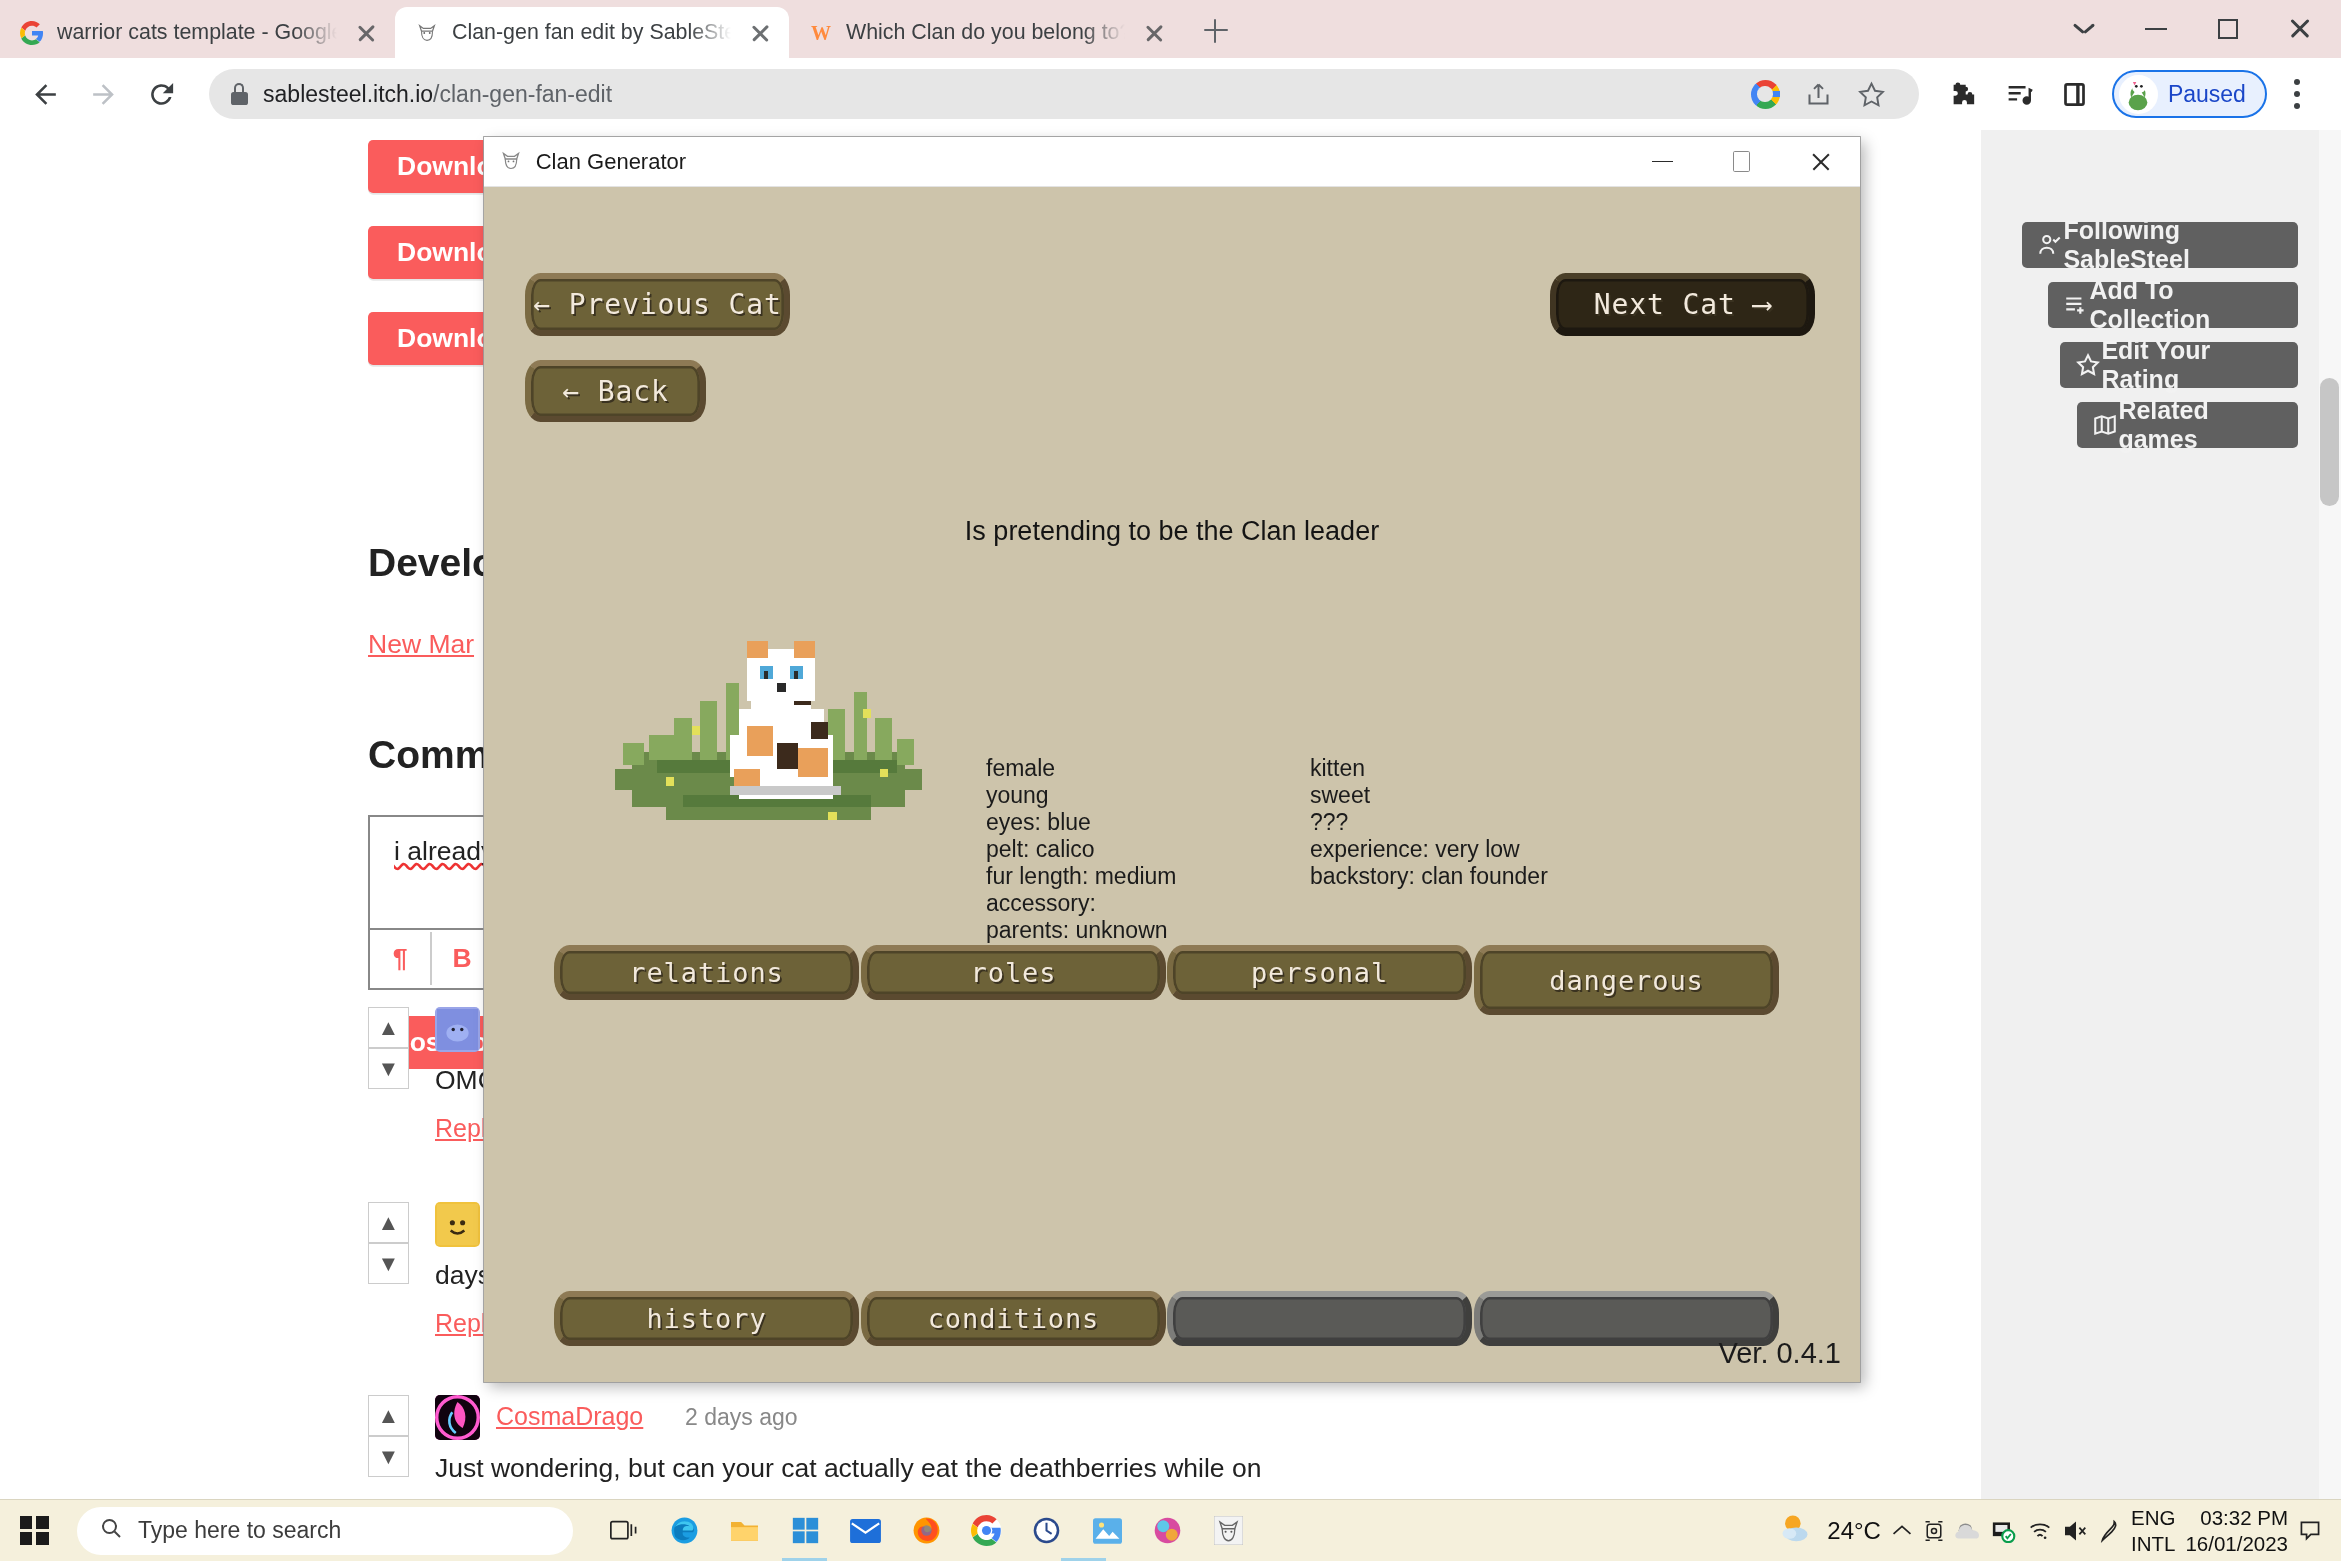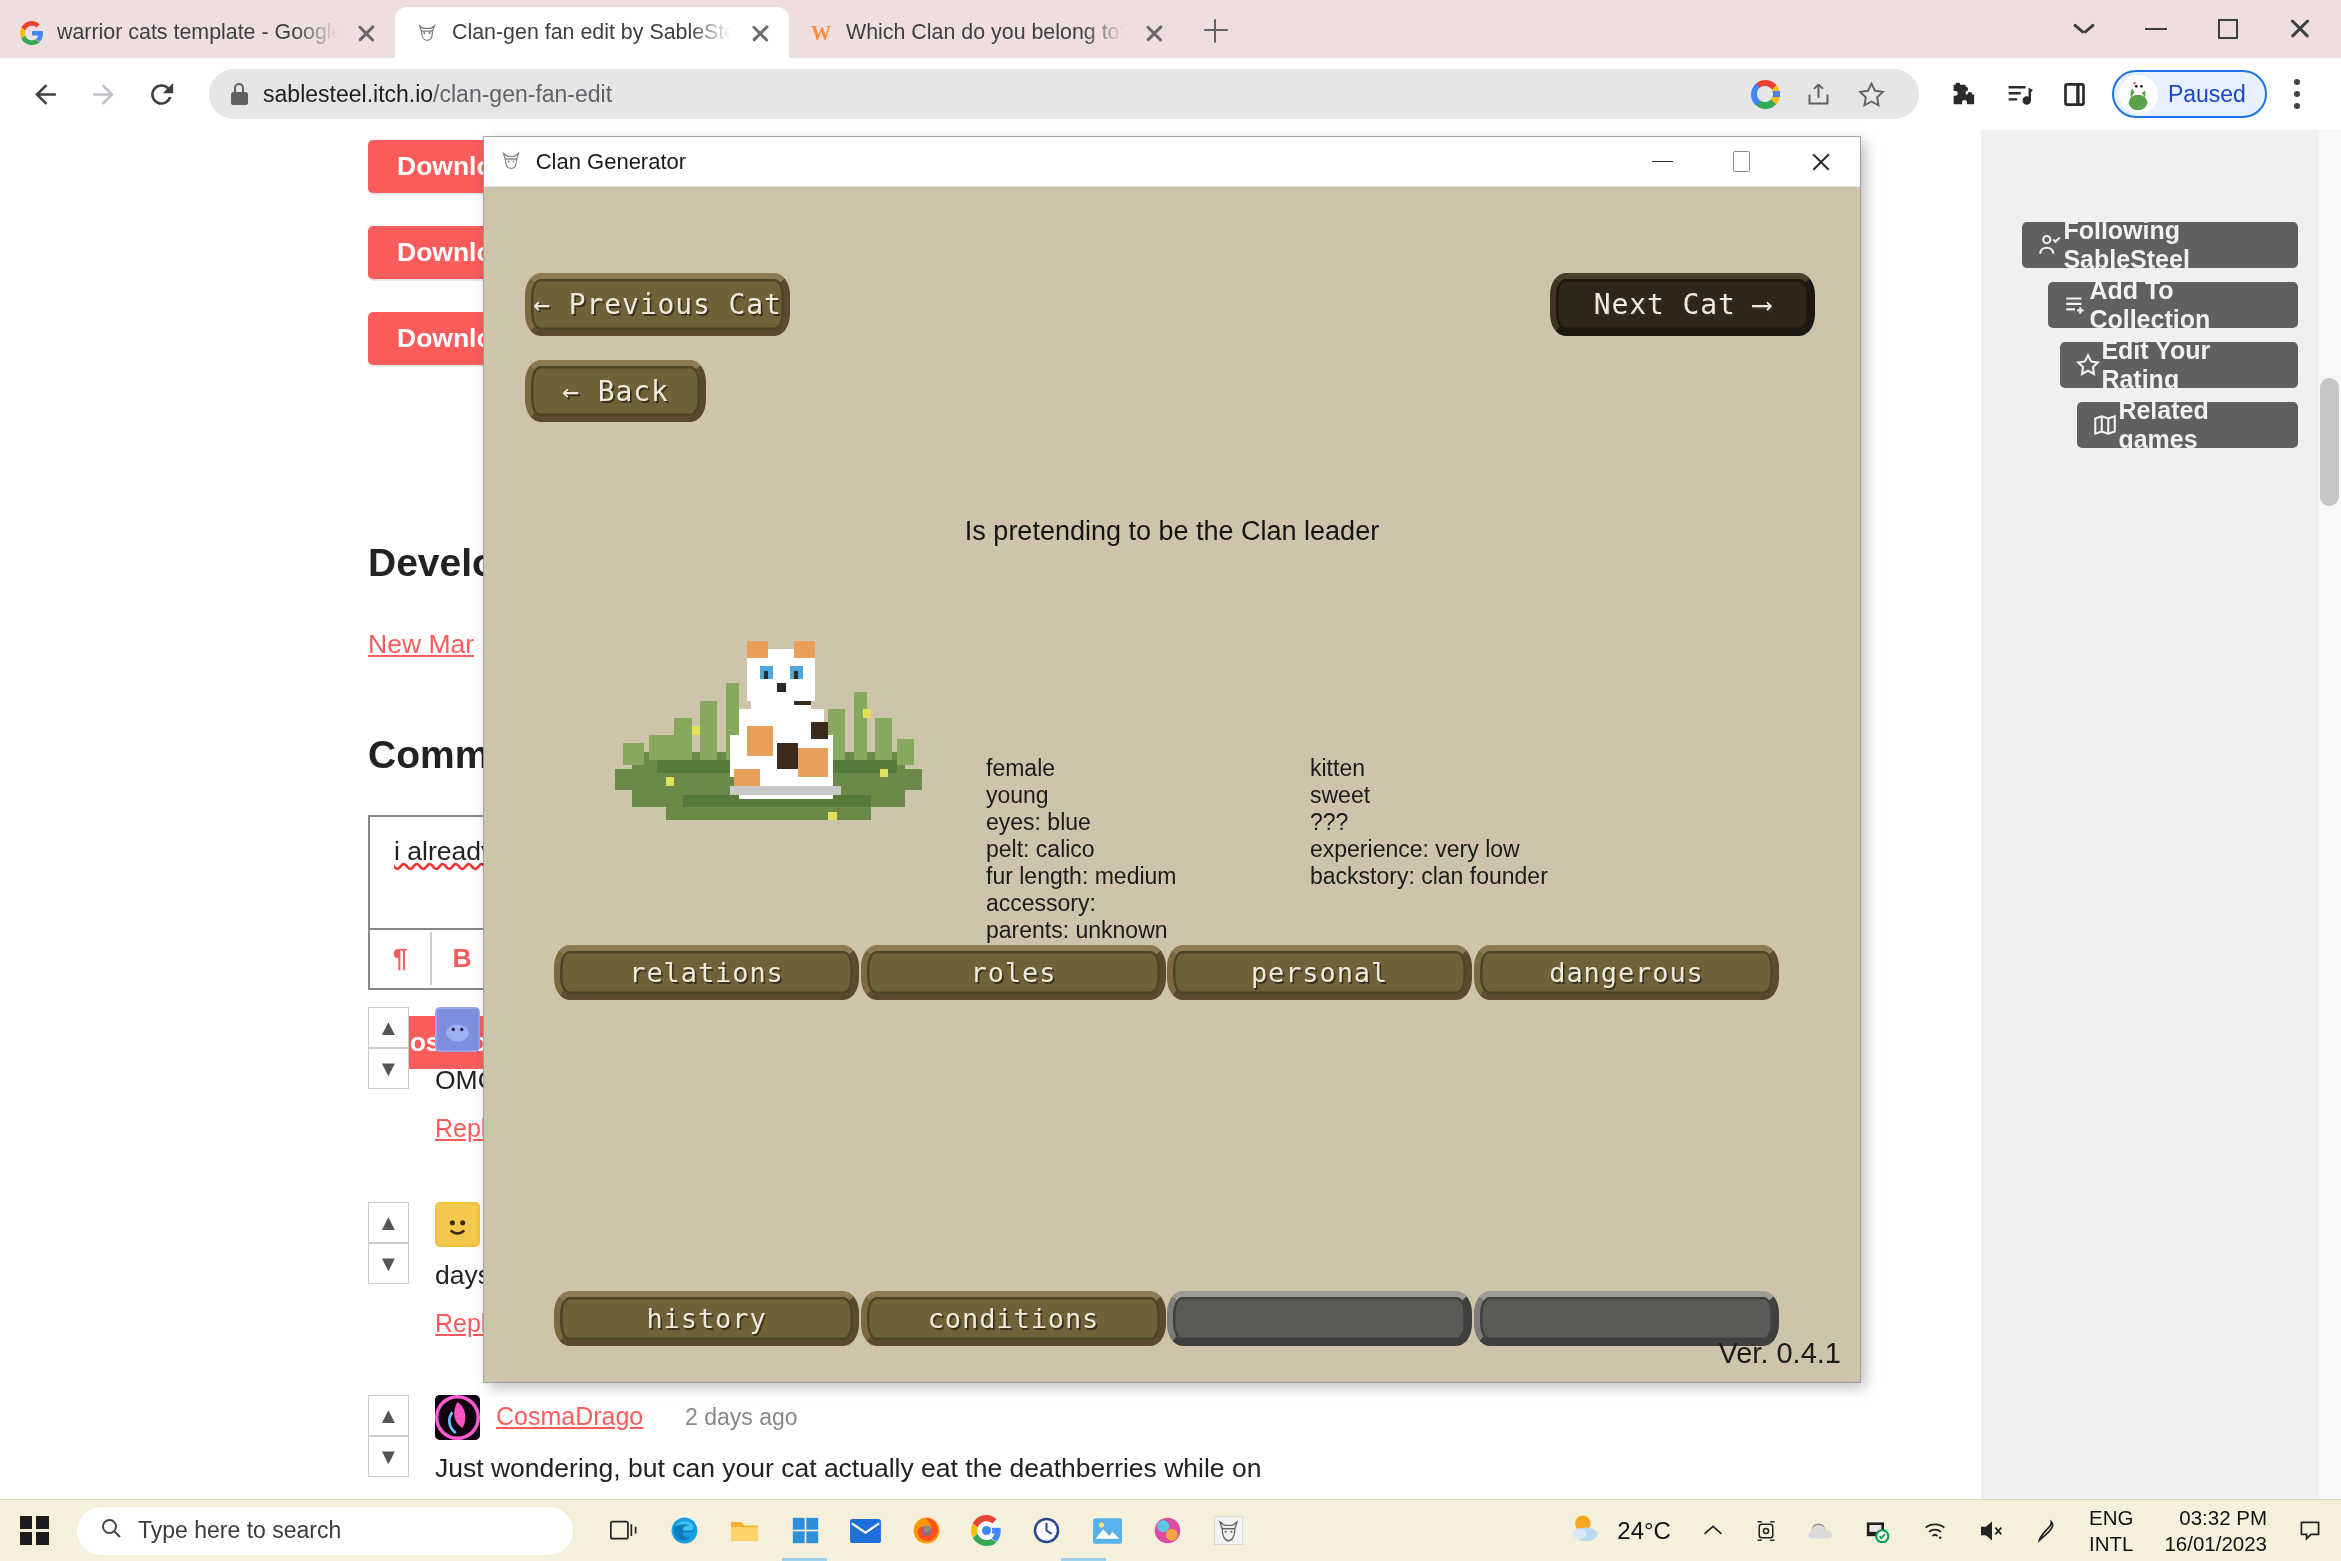--- a/index.html
+++ b/index.html
@@ -358,21 +358,21 @@
     display: flex; align-items: center; gap: 15.4px; padding: 0 22px;
     margin-left: 8.6px;
   }
   .tb-search .mag { font-size: 23px; color: #444; }
   .tb-search .ph { font-size: 23px; color: #3c3c3c; white-space: nowrap; }
   .tb-icons { display: flex; align-items: center; gap: 15.4px; margin-left: 29px; }
   .tb-ico {
     width: 45px; height: 45px; display: flex; align-items: center; justify-content: center;
     font-size: 29px; line-height: 1;
   }
-  .tray { margin-left: auto; display: flex; align-items: center; gap: 31px; padding-right: 19px; }
+  .tray { margin-left: auto; display: flex; align-items: center; gap: 10px; padding-right: 19px; }
   .tray-ico { font-size: 24px; color: #222; display: flex; align-items: center; }
   .tray-weather { display: flex; align-items: center; gap: 10.3px; font-size: 24px; color: #111; }
   .tray-lang, .tray-clock {
     display: flex; flex-direction: column; align-items: center;
     font-size: 20.5px; color: #111; line-height: 26px;
   }
   .tray-clock { align-items: flex-end; }
   .tb-taskline {
     position: absolute; bottom: 0; height: 3.4px; background: #9fd2ea;
   }
@@ -746,21 +746,21 @@
         <div>kitten</div>
         <div>sweet</div>
         <div>???</div>
         <div>experience: very low</div>
         <div>backstory: clan founder</div>
       </div>
 
       <div class="pxbtn" style="left:70px;  top:758px; width:305px; height:55px; font-size:27px">relations</div>
       <div class="pxbtn" style="left:377px; top:758px; width:305px; height:55px; font-size:27px">roles</div>
       <div class="pxbtn" style="left:683px; top:758px; width:305px; height:55px; font-size:27px">personal</div>
-      <div class="pxbtn" style="left:990px;top:758px; width:305px; height:55px; font-size:27px">dangerous</div>
+      <div class="pxbtn" style="left:990px;top:758px; width:305px; height:70px; font-size:27px">dangerous</div>
 
       <div class="pxbtn" style="left:70px;  top:1104px; width:305px; height:55px; font-size:27px">history</div>
       <div class="pxbtn" style="left:377px; top:1104px; width:305px; height:55px; font-size:27px">conditions</div>
       <div class="pxbtn disabled" style="left:683px; top:1104px; width:305px; height:55px; font-size:27px"></div>
       <div class="pxbtn disabled" style="left:990px;top:1104px; width:305px; height:55px; font-size:27px"></div>
 
       <div class="ver">Ver. 0.4.1</div>
     </div>
   </div>
 

